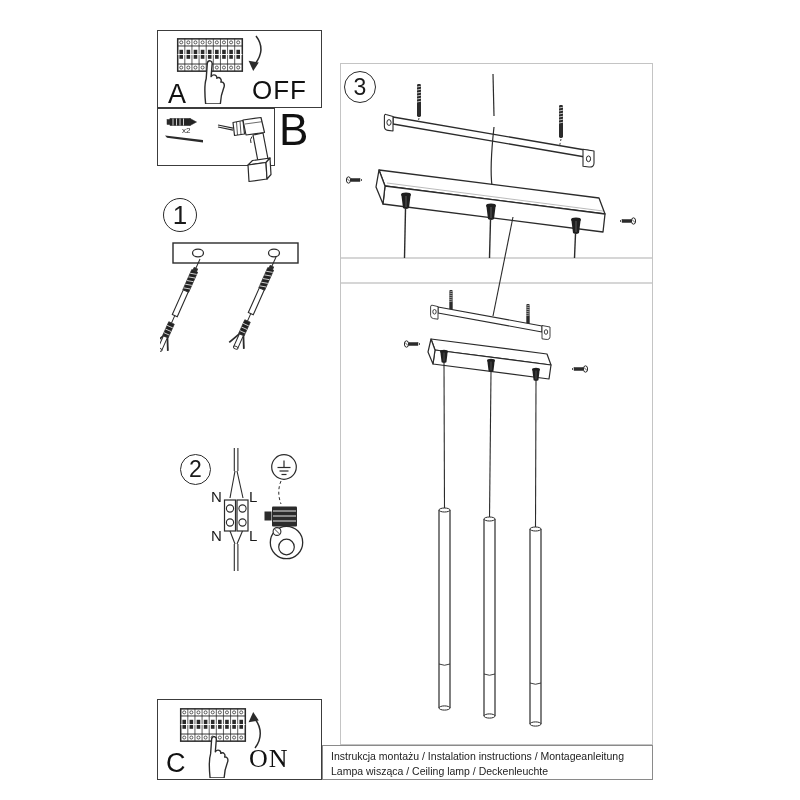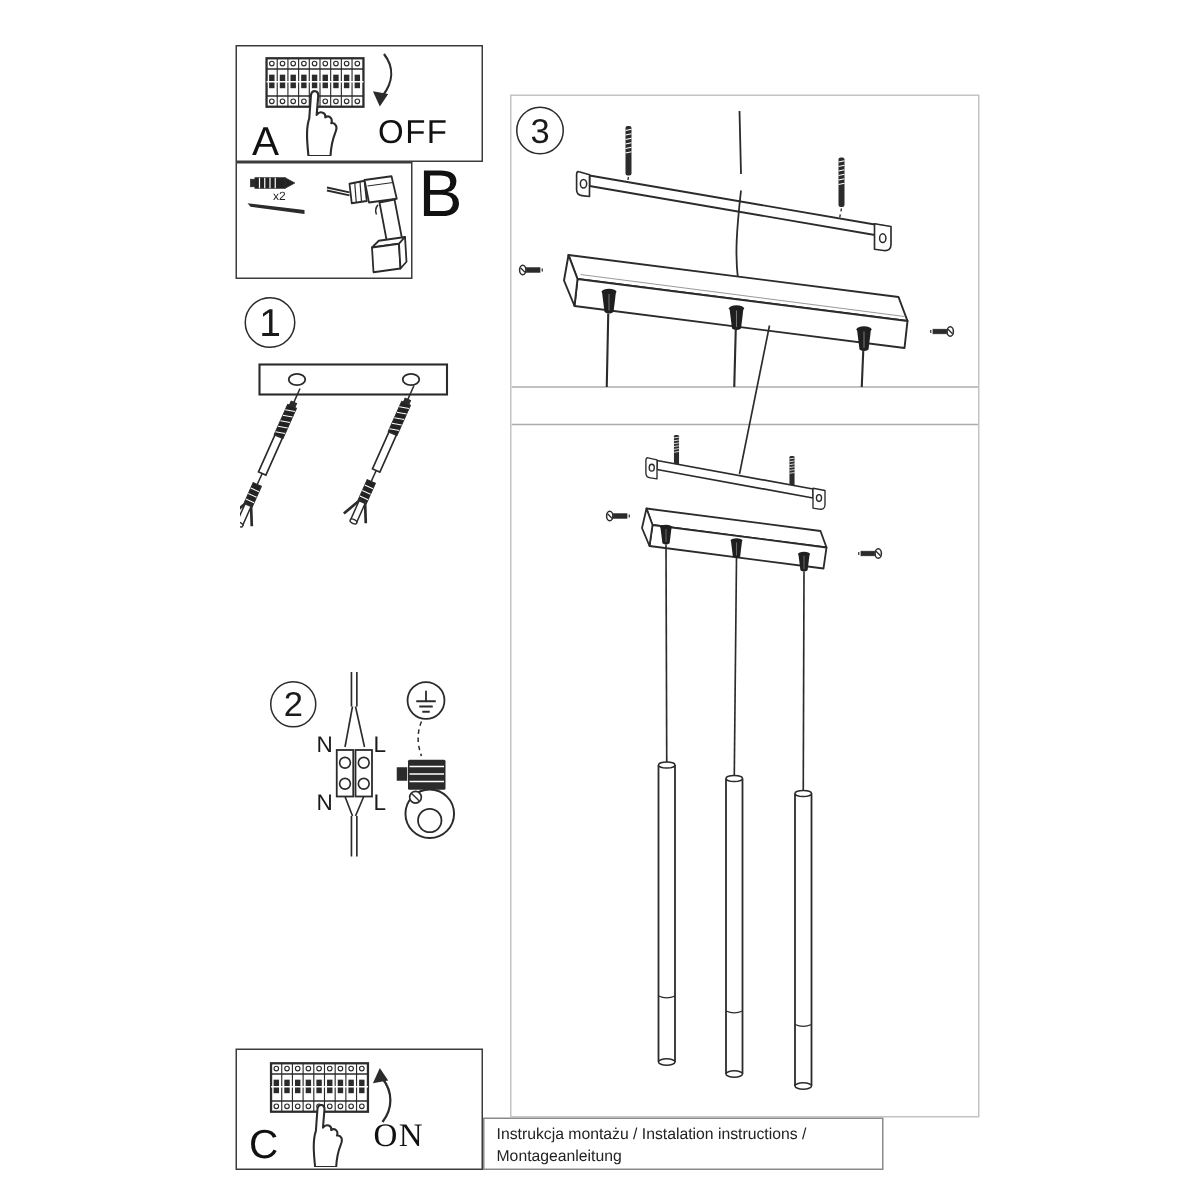--- a/index.html
+++ b/index.html
@@ -5,21 +5,21 @@
   html,body{margin:0;padding:0;background:#fff;}
   #root{position:relative;width:800px;height:800px;background:#ffffff;overflow:hidden;
         font-family:"Liberation Sans",sans-serif;color:#1a1a1a;}
   .abs{position:absolute;}
   .box{position:absolute;background:#fff;border:1.5px solid #3c3c3c;box-sizing:border-box;}
   .lightbox{position:absolute;background:#fff;border:1px solid #c4c4c4;box-sizing:border-box;}
   .badge{position:absolute;border:1.6px solid #2b2b2b;border-radius:50%;
          display:flex;align-items:center;justify-content:center;
          font-size:24px;color:#1a1a1a;background:#fff;box-sizing:border-box;}
   .letter{position:absolute;font-size:27px;color:#111;}
-  .biglabel{position:absolute;font-size:22px;letter-spacing:1px;color:#111;}
+  .biglabel{position:absolute;font-size:26px;letter-spacing:1px;color:#111;}
   .caption{position:absolute;border:1px solid #8a8a8a;box-sizing:border-box;background:#fff;
            padding:3px 0 0 8px;font-size:10.5px;line-height:14.5px;color:#222;}
   svg{display:block;}
 </style>
 </head>
 <body>
 
 <div id="root">
 
   <svg width="0" height="0" style="position:absolute" aria-hidden="true">
@@ -132,21 +132,21 @@
       <use href="#hand" x="44" y="27" width="27" height="46"></use>
       <g>
         <path d="M98,5 C105,14 104,24 97,33" fill="none" stroke="#2b2b2b" stroke-width="1.5"></path>
         <polygon points="95.2,40 90.6,29.8 100.8,31.6" fill="#2b2b2b"></polygon>
       </g>
     </svg>
     <div class="letter" style="left:10px;top:48px;">A</div>
   </div>
   <div class="biglabel" style="left:252px;top:75px;">OFF</div>
 
-  <div class="box" style="left:157px;top:108px;width:118px;height:78px;">
+  <div class="box" style="left:157px;top:108px;width:118px;height:58px;">
     <svg width="115" height="75" viewBox="0 0 115 75">
       <g stroke="#2b2b2b">
         <rect x="9" y="10.5" width="3" height="5" fill="#2b2b2b" stroke-width="0.5"></rect>
         <rect x="12" y="9.5" width="20" height="7" fill="#222" stroke-width="0.6"></rect>
         <line x1="15" y1="9.5" x2="15" y2="16.5" stroke="#fff" stroke-width="0.8"></line>
         <line x1="18.5" y1="9.5" x2="18.5" y2="16.5" stroke="#fff" stroke-width="0.8"></line>
         <line x1="22" y1="9.5" x2="22" y2="16.5" stroke="#fff" stroke-width="0.8"></line>
         <line x1="25.5" y1="9.5" x2="25.5" y2="16.5" stroke="#fff" stroke-width="0.8"></line>
         <polygon points="32,9.5 38.5,13 32,16.5" fill="#222" stroke-width="0.6"></polygon>
       </g>
@@ -344,17 +344,18 @@
         <ellipse cx="194.5" cy="465" rx="5.5" ry="2" stroke-width="1"></ellipse>
         <path d="M189,619 Q194.5,621.5 200,619" fill="none" stroke-width="0.9"></path>
         <ellipse cx="194.5" cy="660" rx="5.5" ry="2.1" stroke-width="1"></ellipse>
       </g>
     </svg>
   </div>
   <div class="badge" style="left:344px;top:71px;width:32px;height:32px;font-size:23px;">
     <span>3</span>
   </div>
 
-  <div class="caption" style="left:322px;top:745px;width:267px;height:35px;">
+  <div class="caption" style="left:322px;top:745px;width:331px;height:35px;">
     <div>Instrukcja montażu / Instalation instructions / Montageanleitung</div>
+    <div>Lampa wisząca / Ceiling lamp / Deckenleuchte</div>
   </div>
 
 </div>
 
 </body></html>

